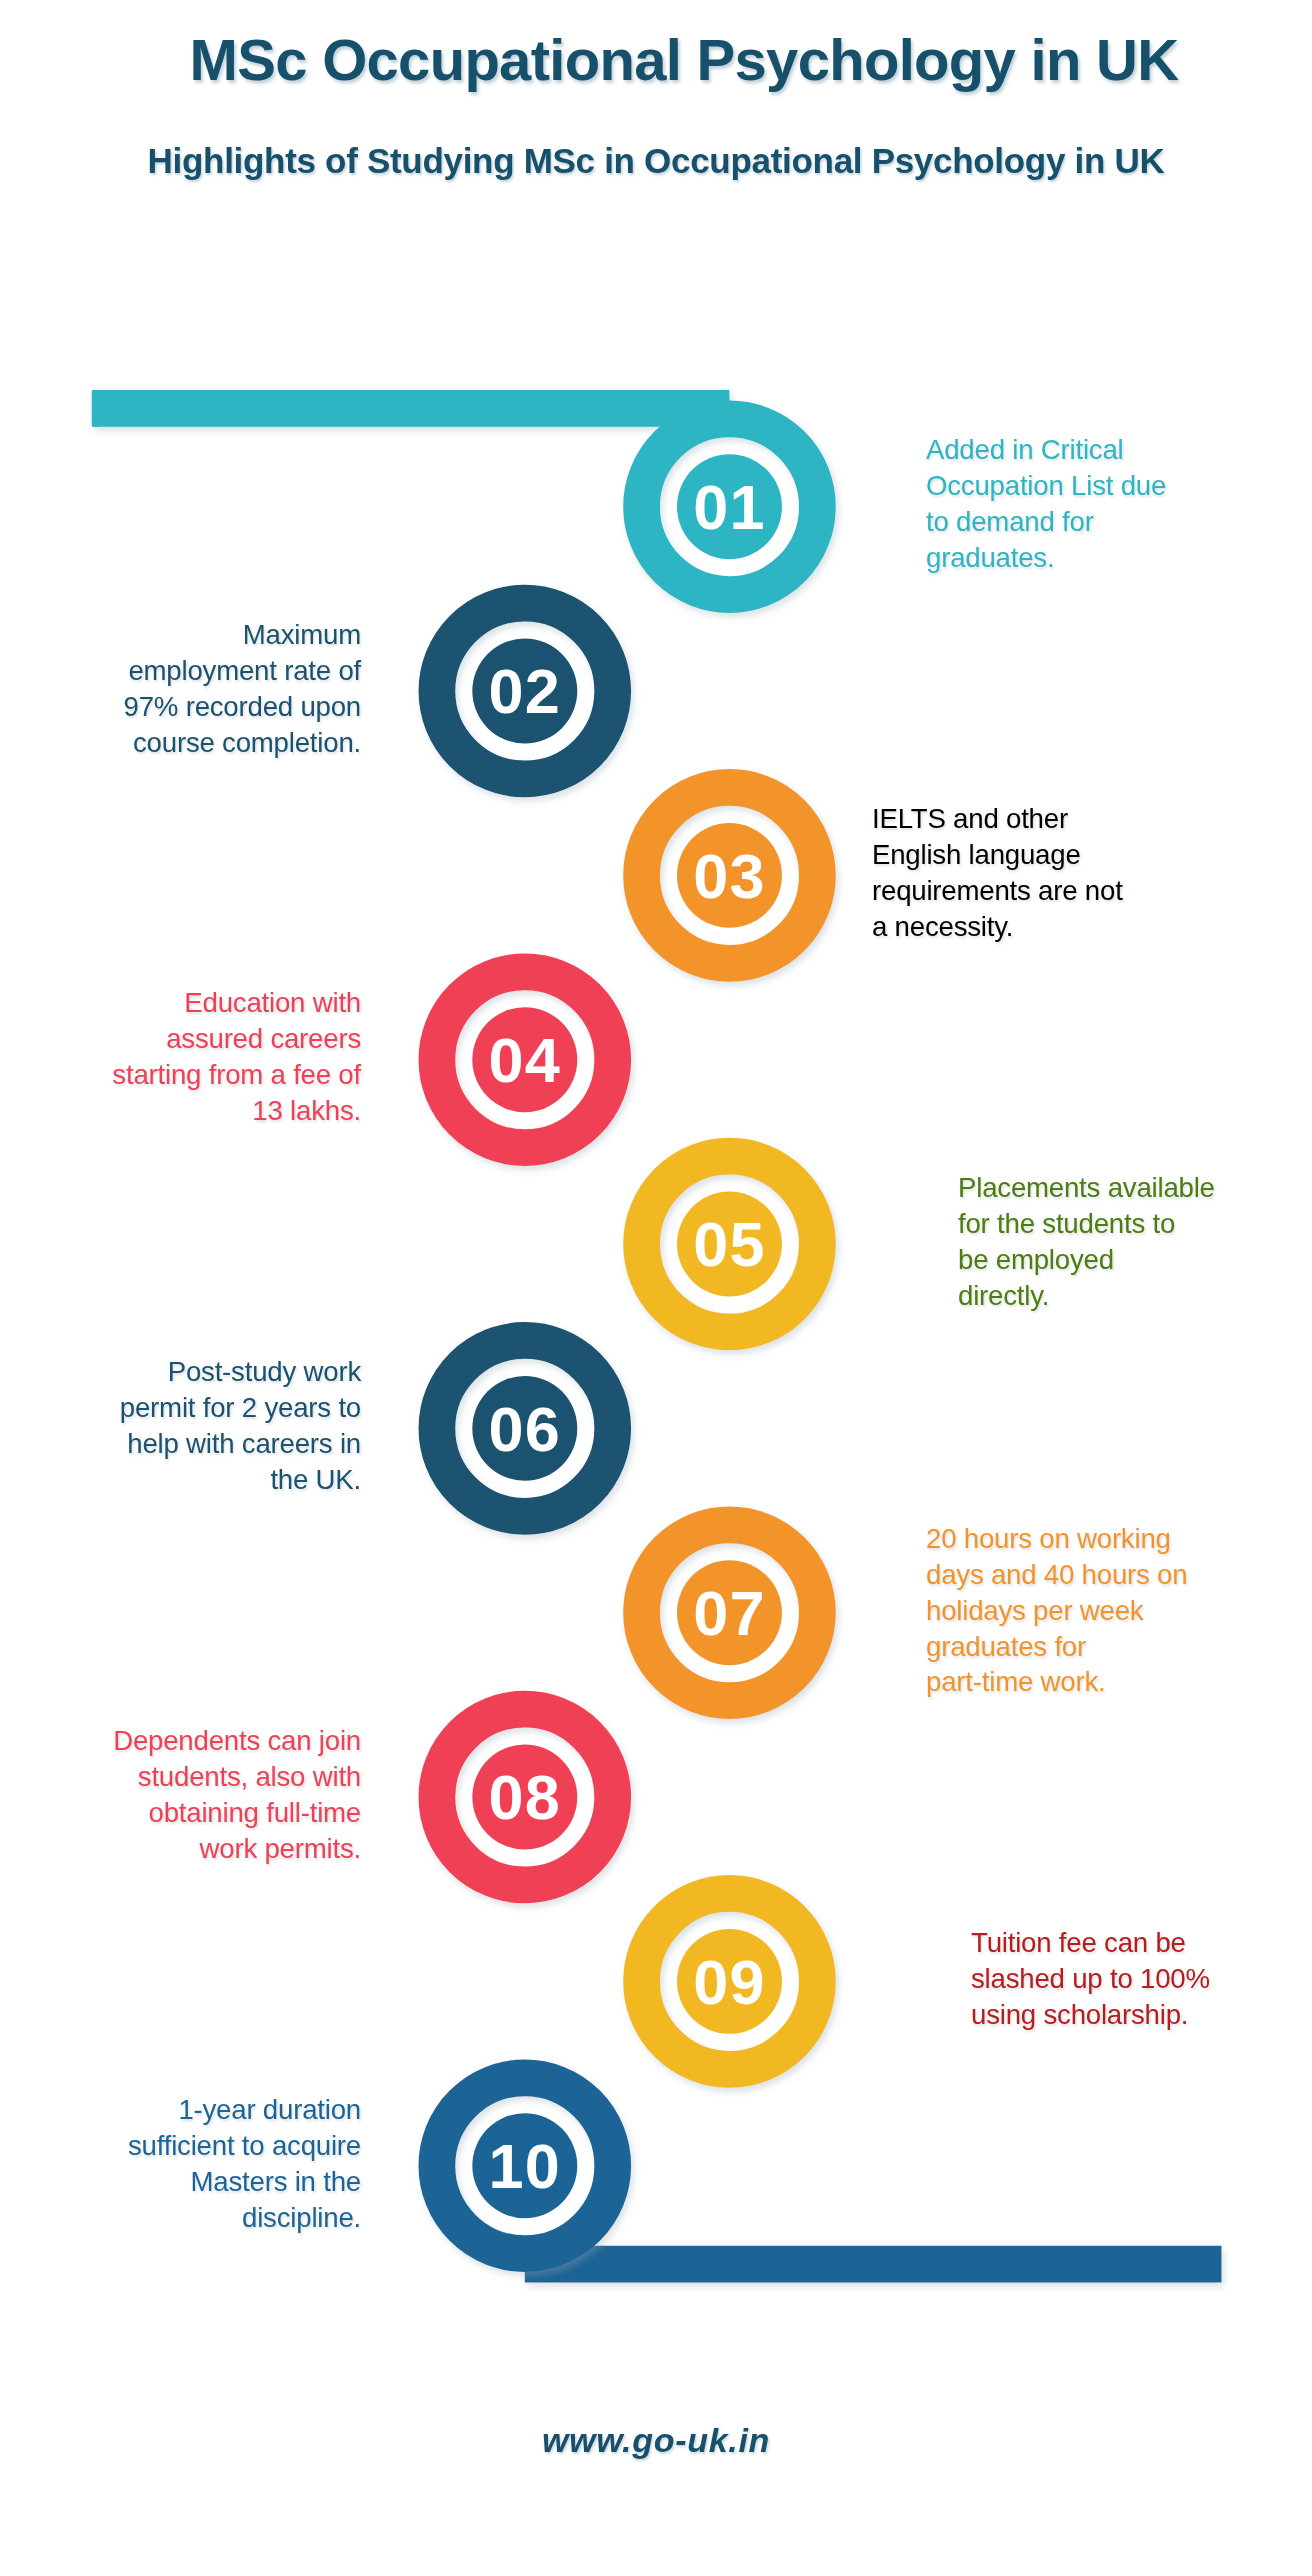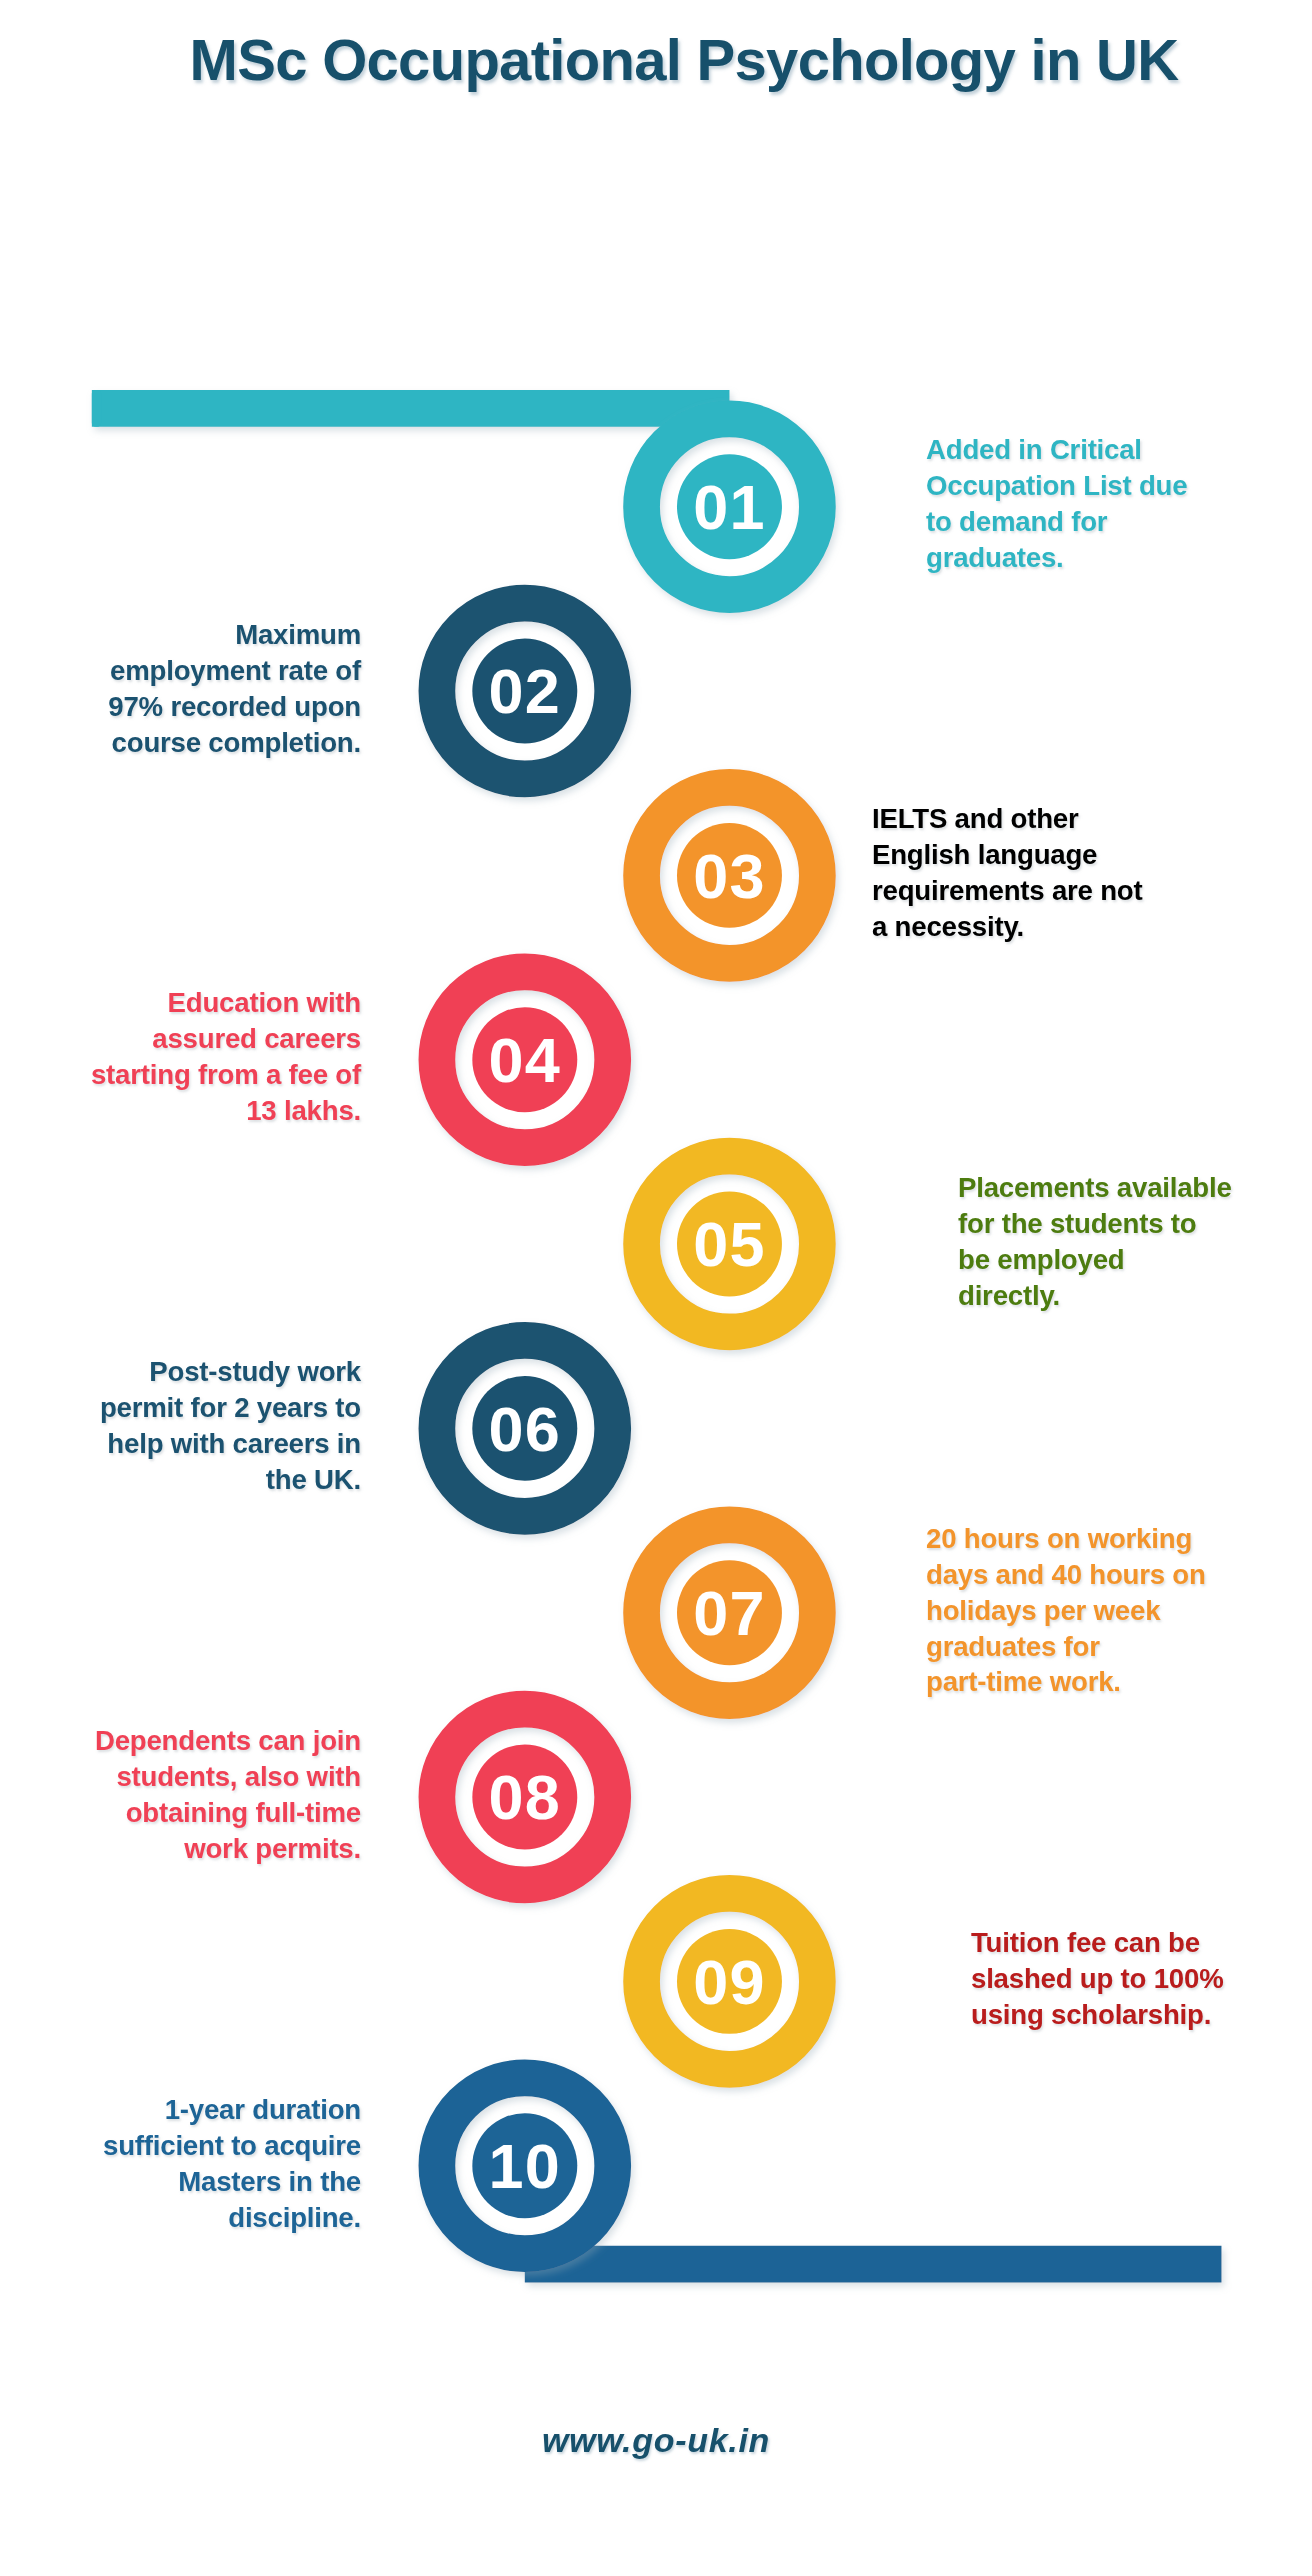--- a/index.html
+++ b/index.html
@@ -30,40 +30,41 @@
     font-size:34px;font-weight:bold;color:#17506b;
     letter-spacing:0.7px;
     text-shadow:1.3px 2px 2.6px rgba(120,150,170,0.40);
     font-style:italic;
   }
 
   svg.stage{position:absolute;left:0;top:0;width:1312px;height:2576px;}
 
   .callout{
     position:absolute;
-    font-weight:bold;
+    font-weight:normal;
     font-size:27.6px;
     line-height:1.30;
     letter-spacing:-0.2px;
   }
   .callout.right{text-align:left;}
   .callout.left{text-align:right;}
   .callout span{display:block;}
   .num-text{
     font-size:96px;font-weight:bold;fill:#ffffff;
     font-family:"Liberation Sans","DejaVu Sans",sans-serif;
     letter-spacing:2px;
   }
 </style>
 </head>
 <body>
 
 <div class="page">
 
   <div class="title">MSc Occupational Psychology in UK</div>
+  <div class="subtitle">Highlights of Studying MSc in Occupational Psychology in UK</div>
 
   <svg class="stage" viewBox="0 0 2000 3926">
     <defs>
       <filter id="softshadow" x="-30%" y="-30%" width="170%" height="170%">
         <feDropShadow dx="4" dy="6" stdDeviation="6" flood-color="#93a8b5" flood-opacity="0.35"></feDropShadow>
       </filter>
     </defs>
     <g id="rings">
         <path d="M140 594 H 1112 V 650 H 140 Z" fill="#2EB5C3" filter="url(#softshadow)"></path>
         <rect x="140" y="594" width="14" height="56" rx="6" fill="#2EB5C3"></rect>

